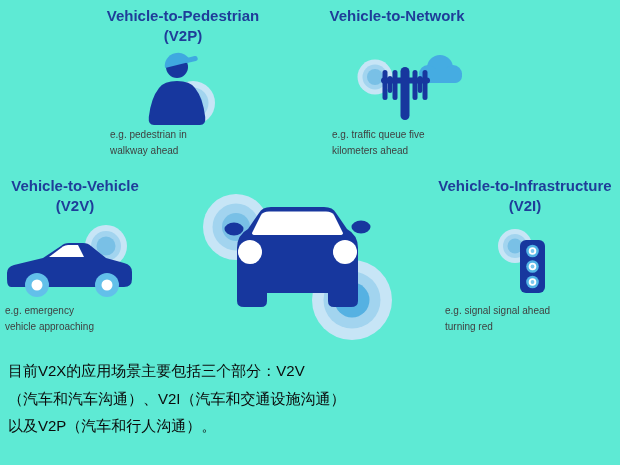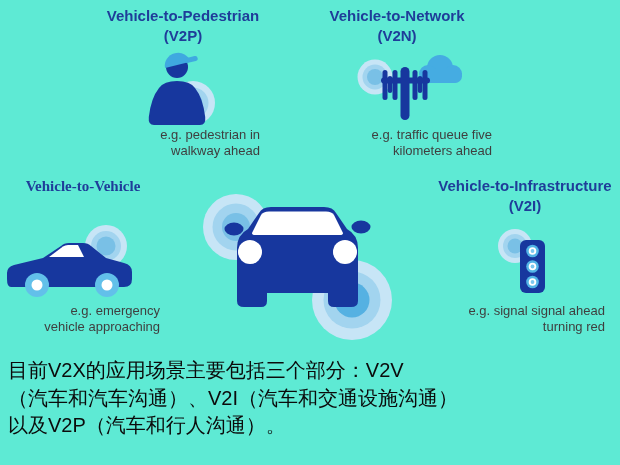--- a/index.html
+++ b/index.html
@@ -5,27 +5,27 @@
   html,body{margin:0;padding:0;background:#fff;}
   .canvas{
     position:relative;width:620px;height:465px;background:#5eead4;overflow:hidden;
     font-family:"Liberation Sans", sans-serif;
   }
   .title{
     position:absolute;text-align:center;font-weight:bold;font-size:15px;line-height:20px;
     color:var(--title_blue,#1f3d99);letter-spacing:0;
   }
   .caption{
-    position:absolute;text-align:right;font-size:13px;line-height:15.5px;
+    position:absolute;text-align:left;font-size:10px;line-height:15.5px;
     color:var(--caption_gray,#3f3f3f);
   }
   .icon{position:absolute;display:block;}
   .desc{
     position:absolute;left:8px;top:357px;width:606px;margin:0;
-    font-size:20px;line-height:27.5px;color:var(--body_text,#0b0b0b);
+    font-size:15px;line-height:27.5px;color:var(--body_text,#0b0b0b);
   }
   svg .navy{fill:var(--navy,#17379e);}
   svg .lblue{fill:var(--light_blue,#45ace2);}
   svg .cap{fill:var(--cap_blue,#3fa9e0);}
   svg .wheel{fill:var(--wheel_blue,#62c0ea);}
   svg .r-out{fill:var(--ripple_outer,#c7e5f6);}
   svg .r-mid{fill:var(--ripple_mid,#a2d4ef);}
   svg .r-in{fill:var(--ripple_inner,#79c0e6);}
   svg .r-deep{fill:var(--ripple_deep,#55b1e2);}
 </style>
@@ -51,21 +51,20 @@
       <rect x="45" y="12.5" width="13" height="5" rx="2.5"></rect>
     </g>
   </svg>
   <div class="caption" style="left:110px;top:127px;width:150px;">
     <div>e.g. pedestrian in</div>
     <div>walkway ahead</div>
   </div>
 
   <div class="title" style="left:272px;top:6px;width:250px;">
     <div>Vehicle-to-Network</div>
-    <div>(V2N)</div>
   </div>
   <svg class="icon" style="left:348px;top:52px;" width="117" height="78" viewBox="0 0 117 78">
     <g>
       <circle class="r-out" cx="27" cy="25" r="17.5"></circle>
       <circle class="r-mid" cx="27" cy="25" r="12.5"></circle>
       <circle class="r-in" cx="27" cy="25" r="8"></circle>
     </g>
     <g class="lblue">
       <circle cx="92" cy="16" r="13"></circle>
       <circle cx="105" cy="22" r="9"></circle>
@@ -81,22 +80,23 @@
       <rect x="69.75" y="24" width="4.5" height="17" rx="2.25"></rect>
       <rect x="33" y="25.5" width="49" height="6" rx="3"></rect>
       <rect x="52.5" y="15" width="9" height="53" rx="4.5"></rect>
     </g>
   </svg>
   <div class="caption" style="left:332px;top:127px;width:160px;">
     <div>e.g. traffic queue five</div>
     <div>kilometers ahead</div>
   </div>
 
-  <div class="title" style="left:8px;top:176px;width:150px;font-family:Liberation Serif, serif;">
+  <div class="title" style="left:0px;top:176px;width:150px;">
     <div>Vehicle-to-Vehicle</div>
+    <div>(V2V)</div>
   </div>
   <svg class="icon" style="left:5px;top:220px;" width="130" height="80" viewBox="0 0 130 80">
     <g>
       <circle class="r-out" cx="101" cy="26" r="21"></circle>
       <circle class="r-mid" cx="101" cy="26" r="15"></circle>
       <circle class="r-in" cx="101" cy="26" r="9.5"></circle>
     </g>
     <path class="navy" d="M6,67 Q2,67 2,59 L2,53 Q2,47 9,45 L38,38 L56,26 Q59,23 64,23 L78,23 Q83,23 86,26 L101,38 L119,43 Q127,45 127,52 L127,59 Q127,67 119,67 Z"></path>
     <path fill="#ffffff" d="M44,37 L58,26.5 Q60,25 63,25 L73,25 L79,37 Z"></path>
     <g>

